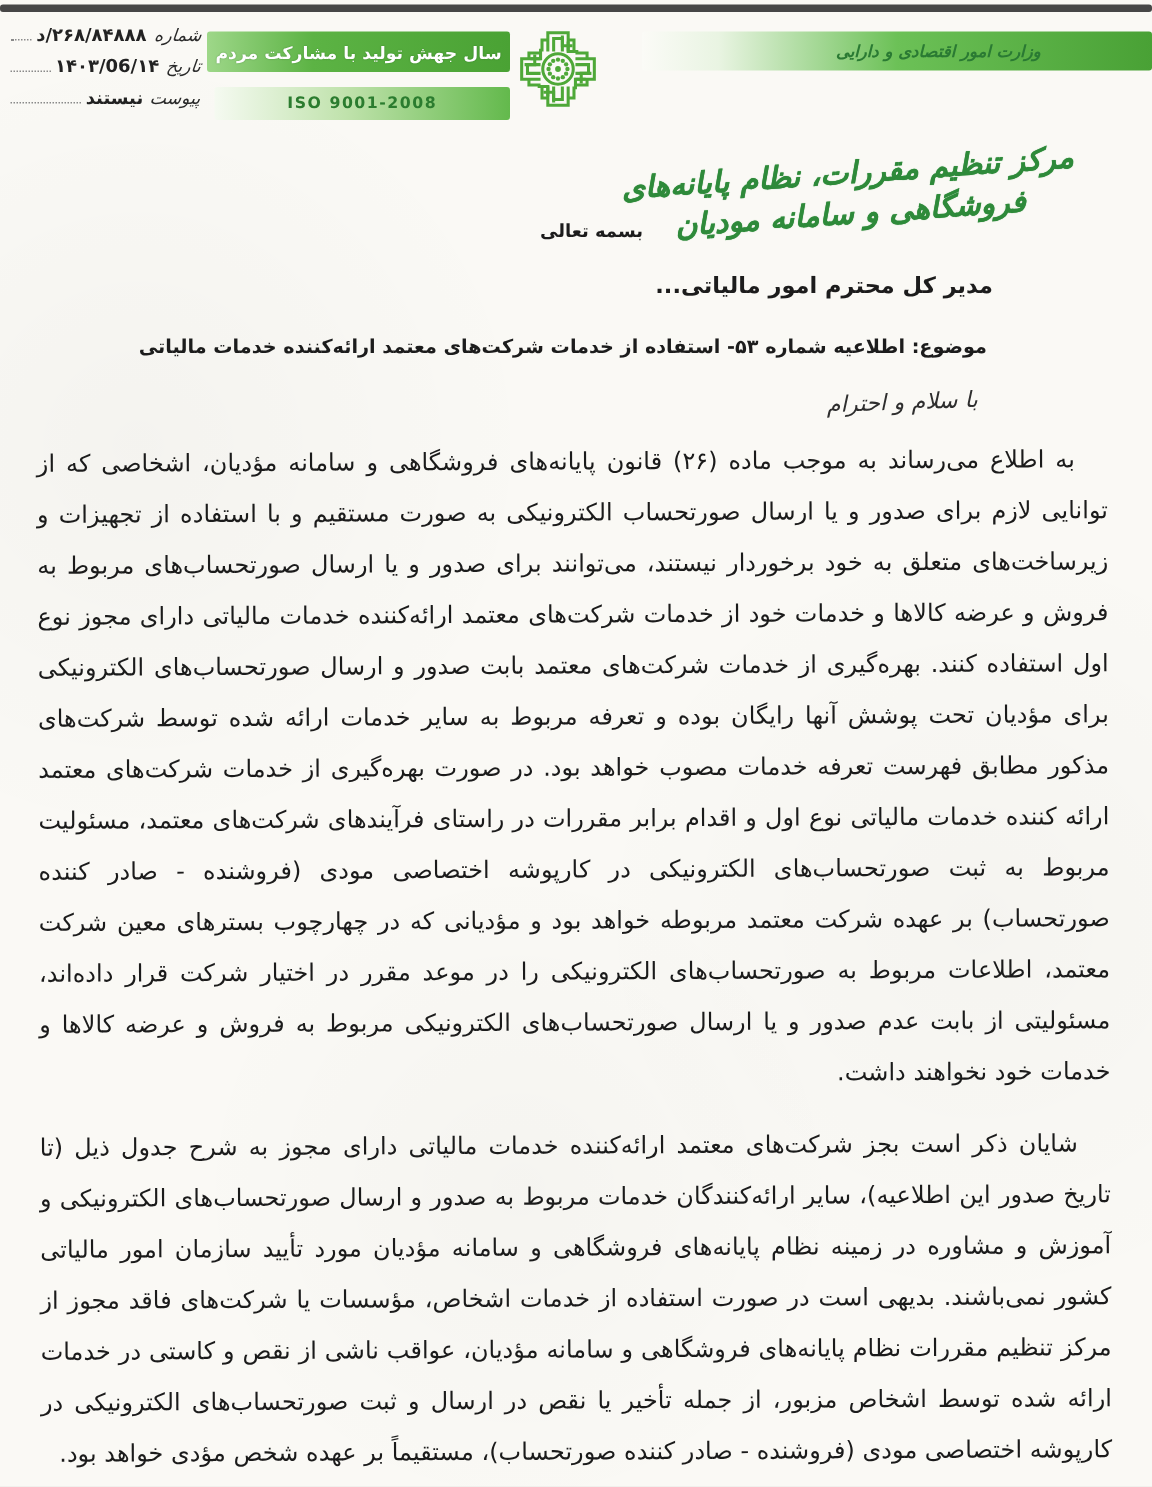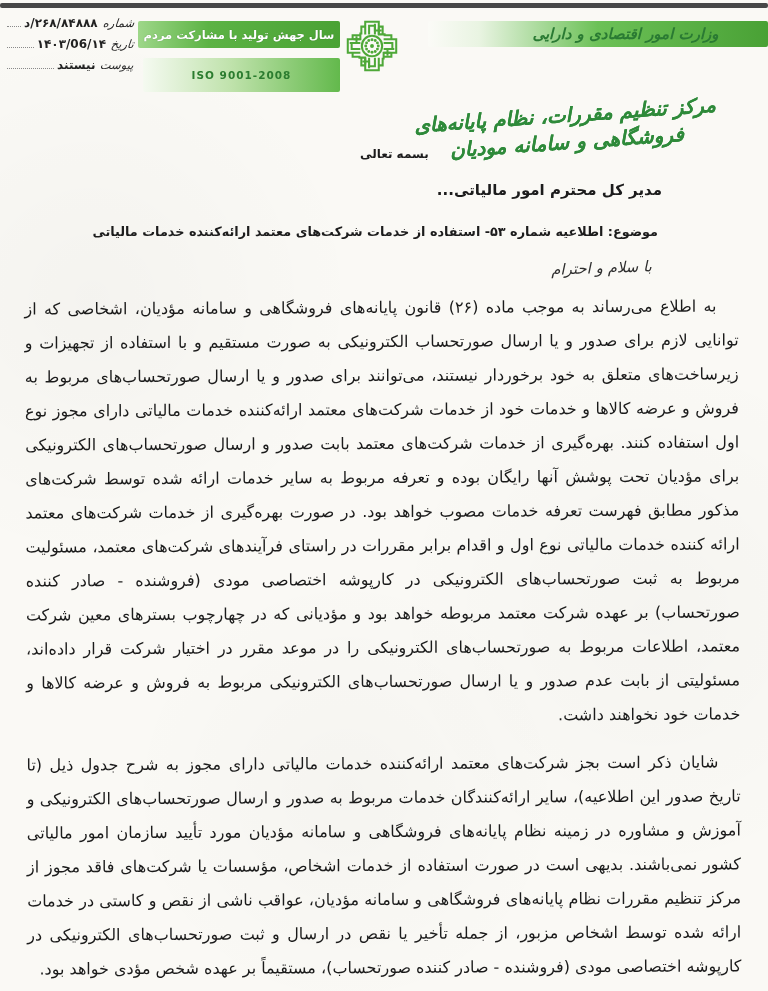--- a/index.html
+++ b/index.html
@@ -76,35 +76,35 @@
   }
   .band-left-top {
     left: 138px; top: 21px; width: 202px; height: 27px;
     background: linear-gradient(90deg, #9ed789 0%, #5cb344 35%, #4aa234 100%);
     color: #ffffff;
     font-weight: bold;
     font-size: 11.5px;
     text-shadow: 0 0 1px rgba(0,60,0,.45);
   }
   .band-left-bottom {
-    left: 143px; top: 58px; width: 197px; height: 34px;
+    left: 143px; top: 58px; width: 197px; height: 22px;
     background: linear-gradient(90deg, #f5faf1 0%, #bfe2ab 45%, #63b94c 100%);
     color: #2b7c2f;
     font-weight: bold;
     font-size: 10.5px;
     letter-spacing: 1px;
     direction: ltr;
   }
   .band-right-top, .band-right-bottom {
     left: 428px; width: 340px; height: 26px;
     background: linear-gradient(270deg, #49a135 0%, #6cc157 50%, #e9f4e2 85%, #fbfbf7 100%);
     color: #2a7a33;
     font-weight: bold;
     font-style: italic;
-    font-size: 15px;
+    font-size: 11px;
     padding-left: 55px;
   }
   .band-right-top { top: 21px; }
   .band-right-bottom { top: 57px; height: 24px; }
 
   
   .logo {
     position: absolute;
     left: 341px; top: 12px;
     width: 62px; height: 68px;

